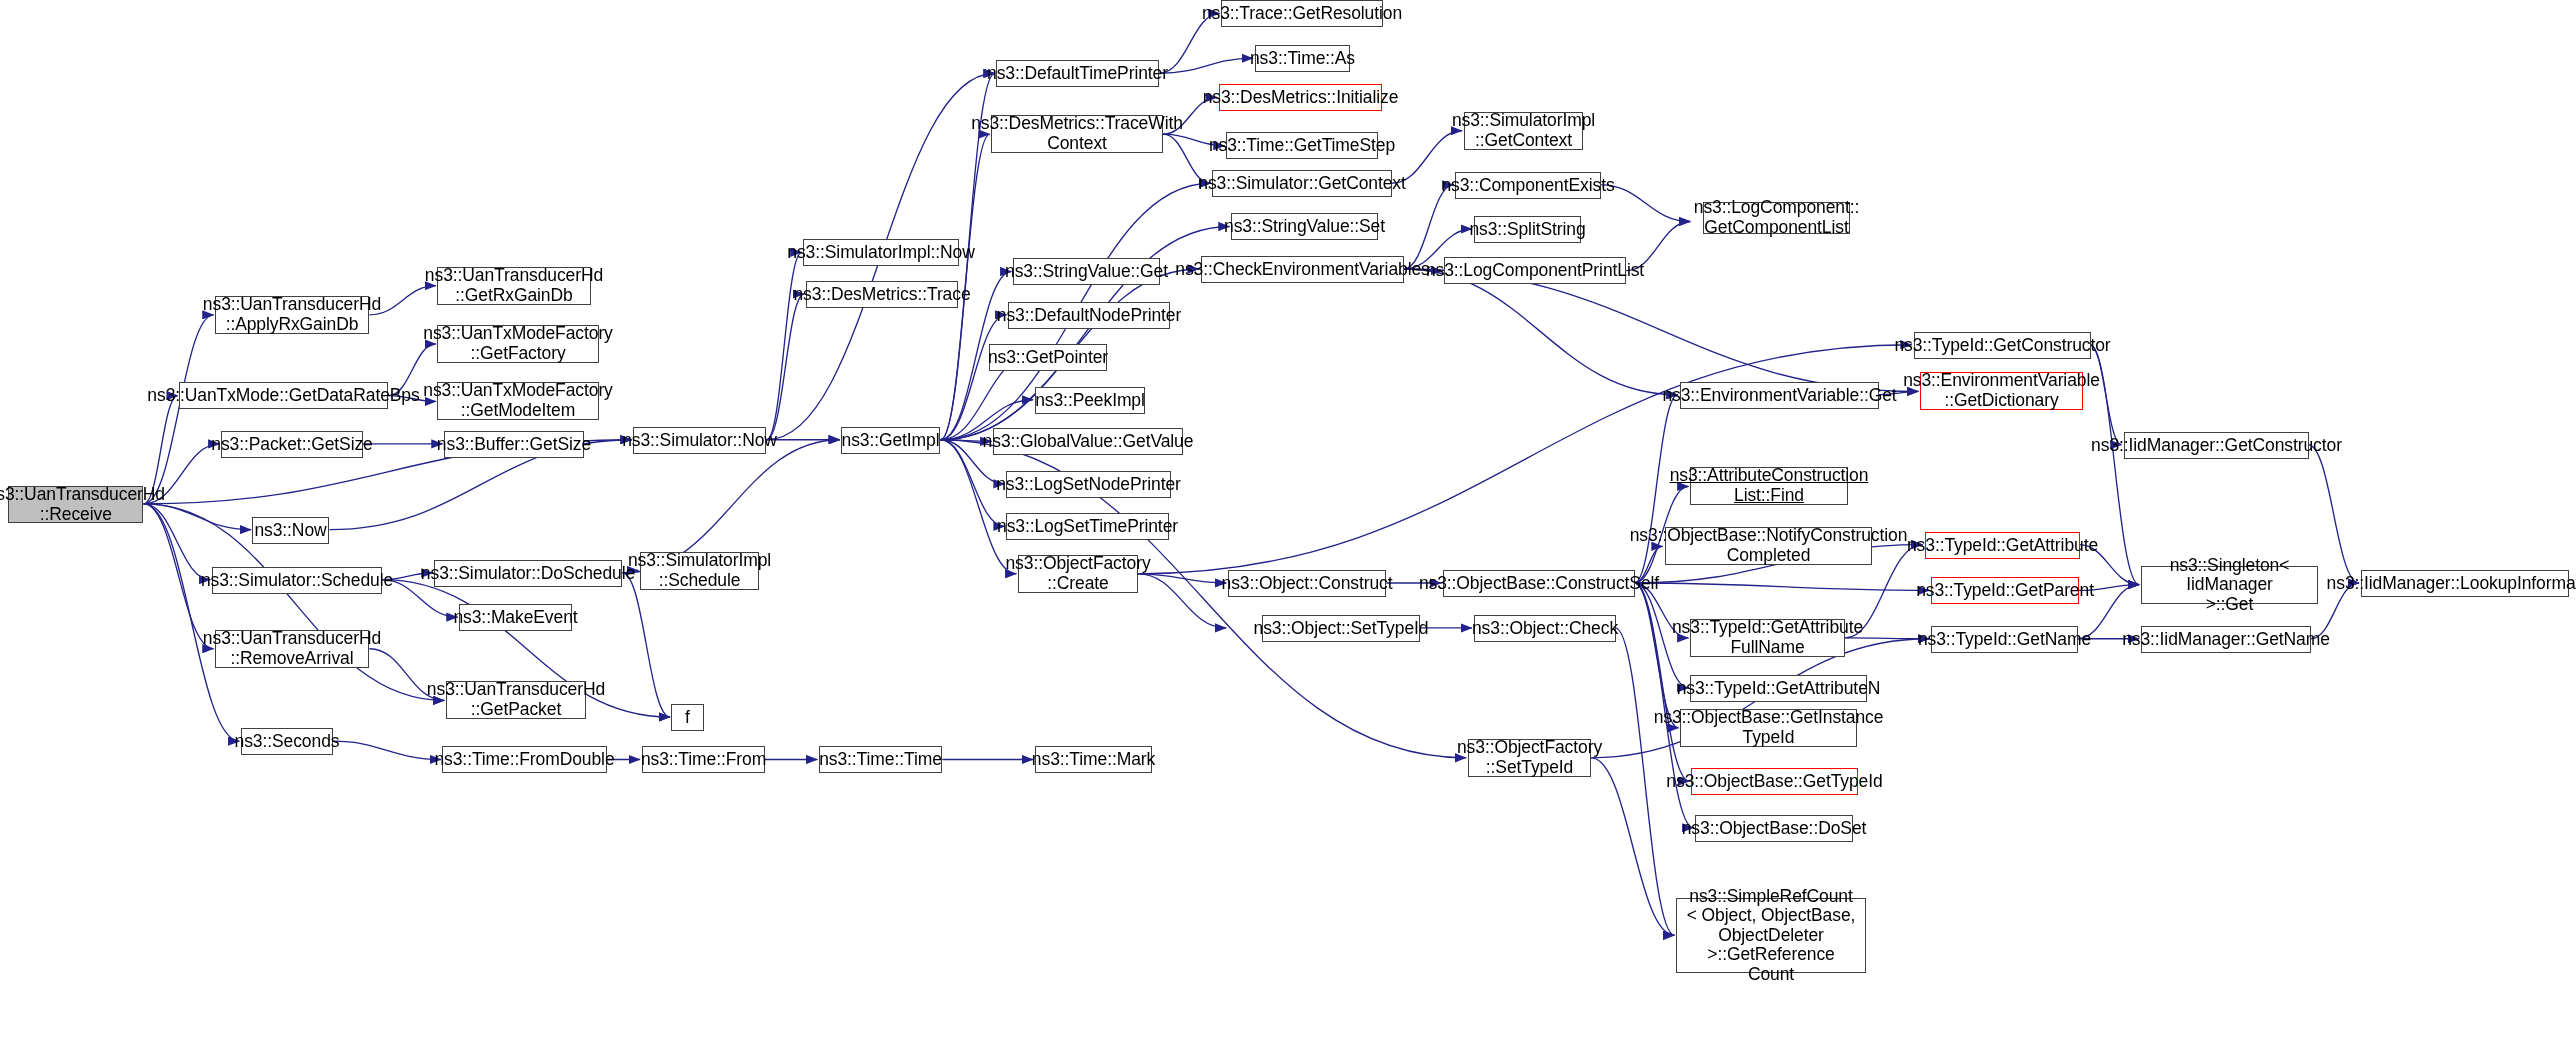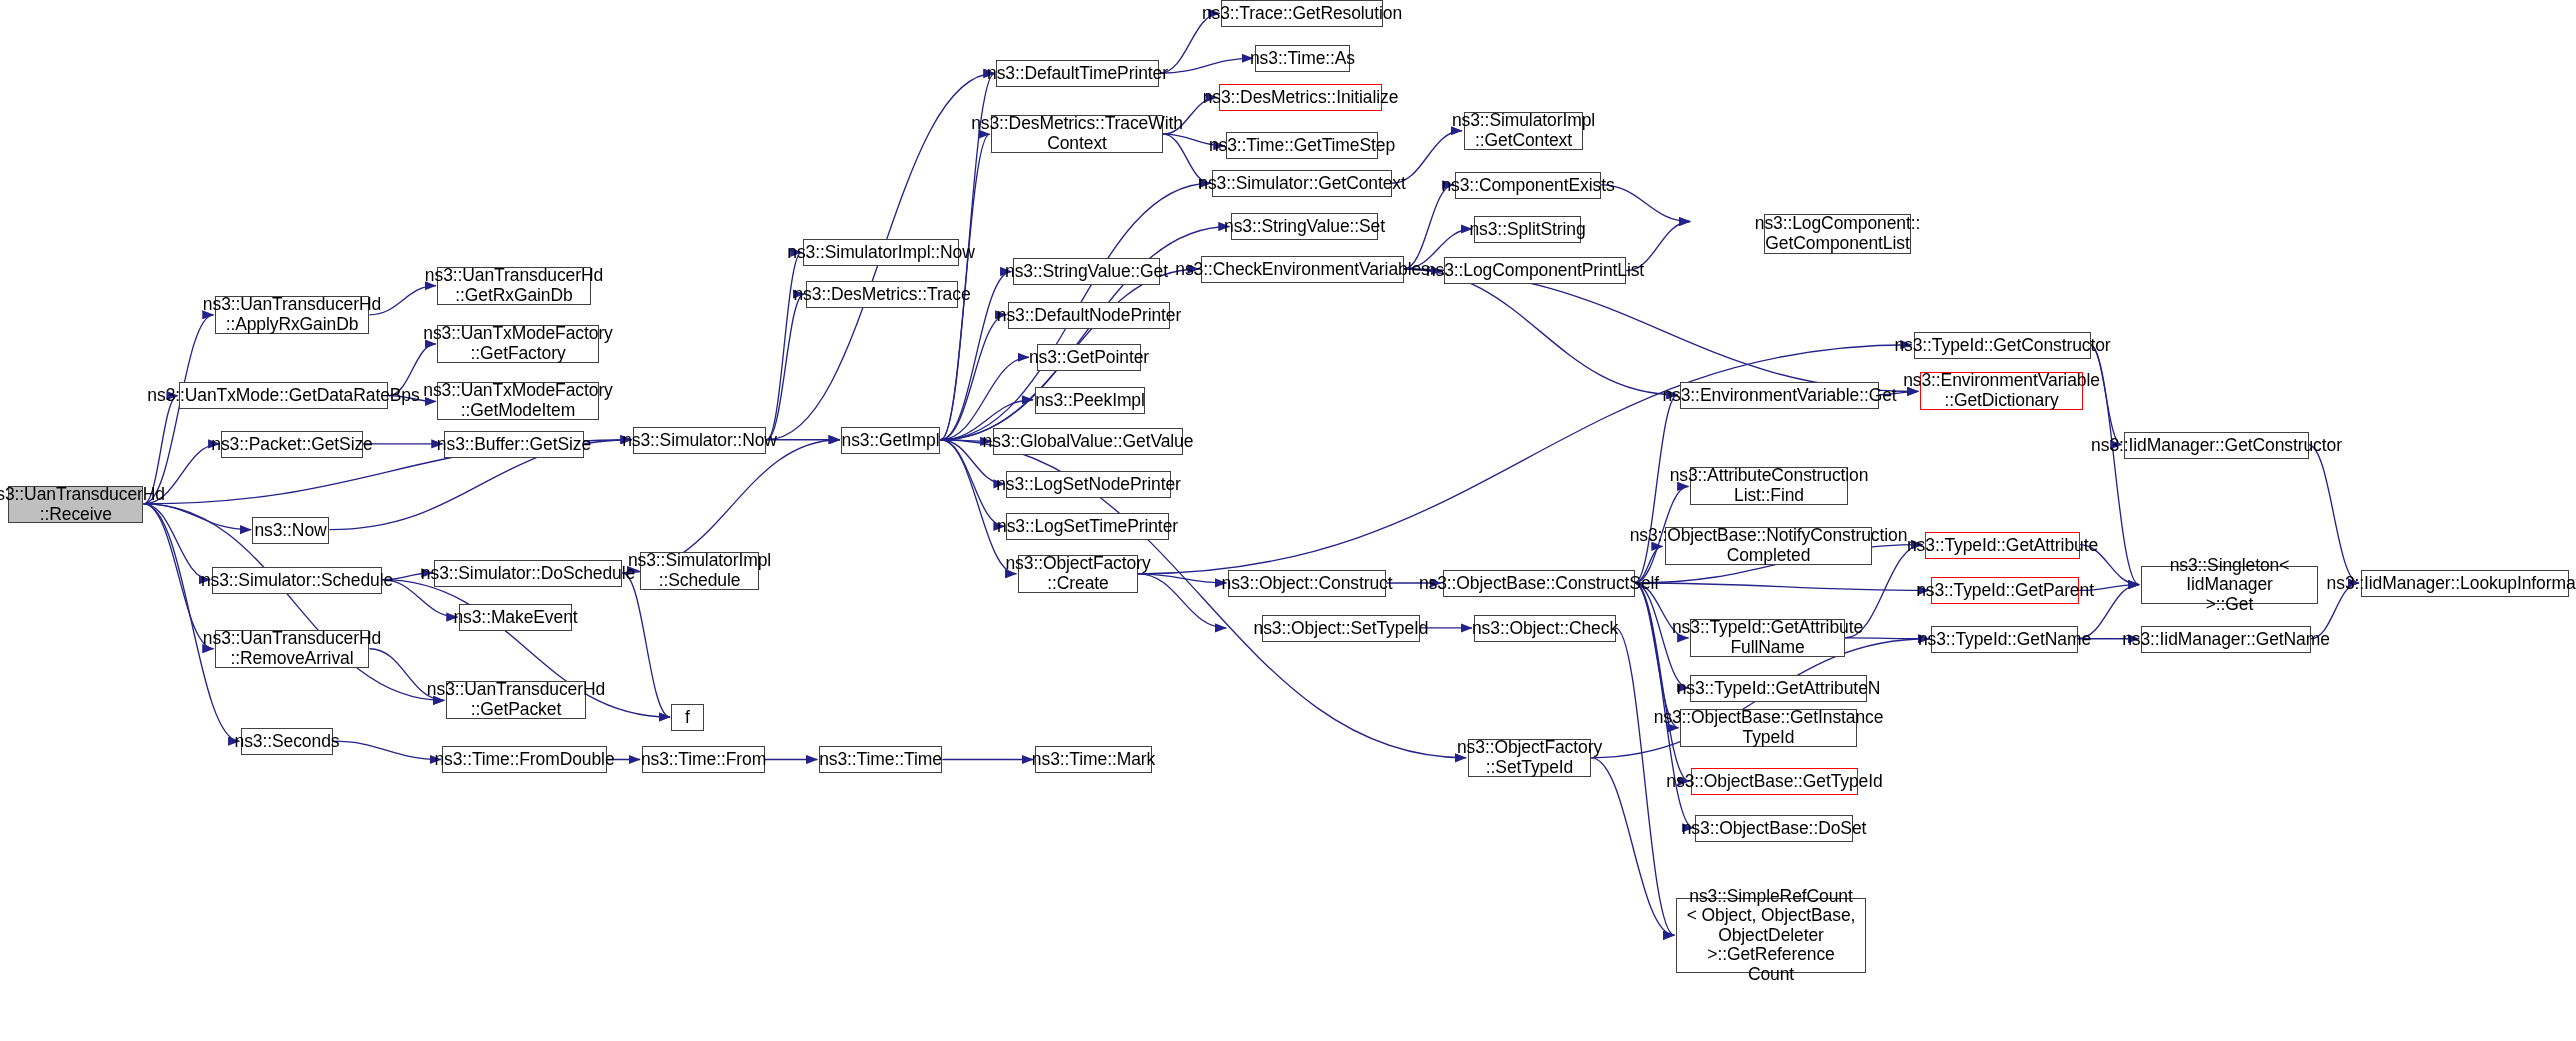--- a/index.html
+++ b/index.html
@@ -177,21 +177,21 @@
 ::Schedule</div>
       <div class="node" style="left: 671px; top: 704px; width: 33px; height: 27px;">f</div>
       <div class="node" style="left: 642px; top: 746px; width: 123px; height: 27px;">ns3::Time::From</div>
       <div class="node" style="left: 819px; top: 746px; width: 123px; height: 27px;">ns3::Time::Time</div>
       <div class="node" style="left: 1035px; top: 746px; width: 117px; height: 27px;">ns3::Time::Mark</div>
       <div class="node" style="left: 803px; top: 239px; width: 156px; height: 27px;">ns3::SimulatorImpl::Now</div>
       <div class="node" style="left: 806px; top: 281px; width: 152px; height: 27px;">ns3::DesMetrics::Trace</div>
       <div class="node" style="left: 841px; top: 427px; width: 99px; height: 27px;">ns3::GetImpl</div>
       <div class="node" style="left: 1013px; top: 258px; width: 147px; height: 27px;">ns3::StringValue::Get</div>
       <div class="node" style="left: 1008px; top: 302px; width: 162px; height: 27px;">ns3::DefaultNodePrinter</div>
-      <div class="node" style="left: 1037px; top: 344px; width: 104px; height: 27px;">ns3::GetPointer</div>
+      <div class="node" style="left: 989px; top: 344px; width: 118px; height: 27px;">ns3::GetPointer</div>
       <div class="node" style="left: 1035px; top: 387px; width: 110px; height: 27px;">ns3::PeekImpl</div>
       <div class="node" style="left: 993px; top: 428px; width: 190px; height: 27px;">ns3::GlobalValue::GetValue</div>
       <div class="node" style="left: 1006px; top: 471px; width: 165px; height: 27px;">ns3::LogSetNodePrinter</div>
       <div class="node" style="left: 1006px; top: 513px; width: 163px; height: 27px;">ns3::LogSetTimePrinter</div>
       <div class="node" style="left: 1018px; top: 555px; width: 120px; height: 38px;">ns3::ObjectFactory
 ::Create</div>
       <div class="node" style="left: 996px; top: 60px; width: 163px; height: 27px;">ns3::DefaultTimePrinter</div>
       <div class="node" style="left: 991px; top: 115px; width: 172px; height: 38px;">ns3::DesMetrics::TraceWith
 Context</div>
       <div class="node" style="left: 1221px; top: 0px; width: 162px; height: 27px;">ns3::Trace::GetResolution</div>
@@ -199,28 +199,28 @@
       <div class="node hot" style="left: 1219px; top: 84px; width: 163px; height: 27px;">ns3::DesMetrics::Initialize</div>
       <div class="node" style="left: 1226px; top: 132px; width: 152px; height: 27px;">ns3::Time::GetTimeStep</div>
       <div class="node" style="left: 1212px; top: 170px; width: 180px; height: 27px;">ns3::Simulator::GetContext</div>
       <div class="node" style="left: 1231px; top: 213px; width: 147px; height: 27px;">ns3::StringValue::Set</div>
       <div class="node" style="left: 1201px; top: 256px; width: 203px; height: 27px;">ns3::CheckEnvironmentVariables</div>
       <div class="node" style="left: 1464px; top: 112px; width: 119px; height: 38px;">ns3::SimulatorImpl
 ::GetContext</div>
       <div class="node" style="left: 1455px; top: 172px; width: 146px; height: 27px; text-align: right;">ns3::ComponentExists</div>
       <div class="node" style="left: 1474px; top: 216px; width: 107px; height: 27px;">ns3::SplitString</div>
       <div class="node" style="left: 1444px; top: 257px; width: 182px; height: 27px;">ns3::LogComponentPrintList</div>
-      <div class="node" style="left: 1764px; top: 202px; width: 147px; height: 40px; margin-top: 12px;">ns3::LogComponent::
+      <div class="node" style="left: 1703px; top: 202px; width: 147px; height: 32px;">ns3::LogComponent::
 GetComponentList</div>
       <div class="node" style="left: 1680px; top: 382px; width: 199px; height: 27px;">ns3::EnvironmentVariable::Get</div>
       <div class="node" style="left: 1914px; top: 332px; width: 177px; height: 27px;">ns3::TypeId::GetConstructor</div>
       <div class="node hot" style="left: 1920px; top: 372px; width: 163px; height: 38px;">ns3::EnvironmentVariable
 ::GetDictionary</div>
       <div class="node" style="left: 2124px; top: 432px; width: 185px; height: 27px;">ns3::IidManager::GetConstructor</div>
-      <div class="node" style="left: 1690px; top: 467px; width: 158px; height: 38px;">ns3::AttributeConstruction
+      <div class="node" style="left: 1690px; top: 467px; width: 158px; height: 38px; text-decoration: underline;">ns3::AttributeConstruction
 List::Find</div>
       <div class="node" style="left: 1665px; top: 527px; width: 207px; height: 38px;">ns3::ObjectBase::NotifyConstruction
 Completed</div>
       <div class="node" style="left: 1443px; top: 570px; width: 192px; height: 27px;">ns3::ObjectBase::ConstructSelf</div>
       <div class="node" style="left: 1228px; top: 570px; width: 158px; height: 27px;">ns3::Object::Construct</div>
       <div class="node" style="left: 1262px; top: 615px; width: 158px; height: 27px;">ns3::Object::SetTypeId</div>
       <div class="node" style="left: 1474px; top: 615px; width: 142px; height: 27px;">ns3::Object::Check</div>
       <div class="node" style="left: 1690px; top: 619px; width: 155px; height: 38px;">ns3::TypeId::GetAttribute
 FullName</div>
       <div class="node hot" style="left: 1925px; top: 532px; width: 155px; height: 27px;">ns3::TypeId::GetAttribute</div>

